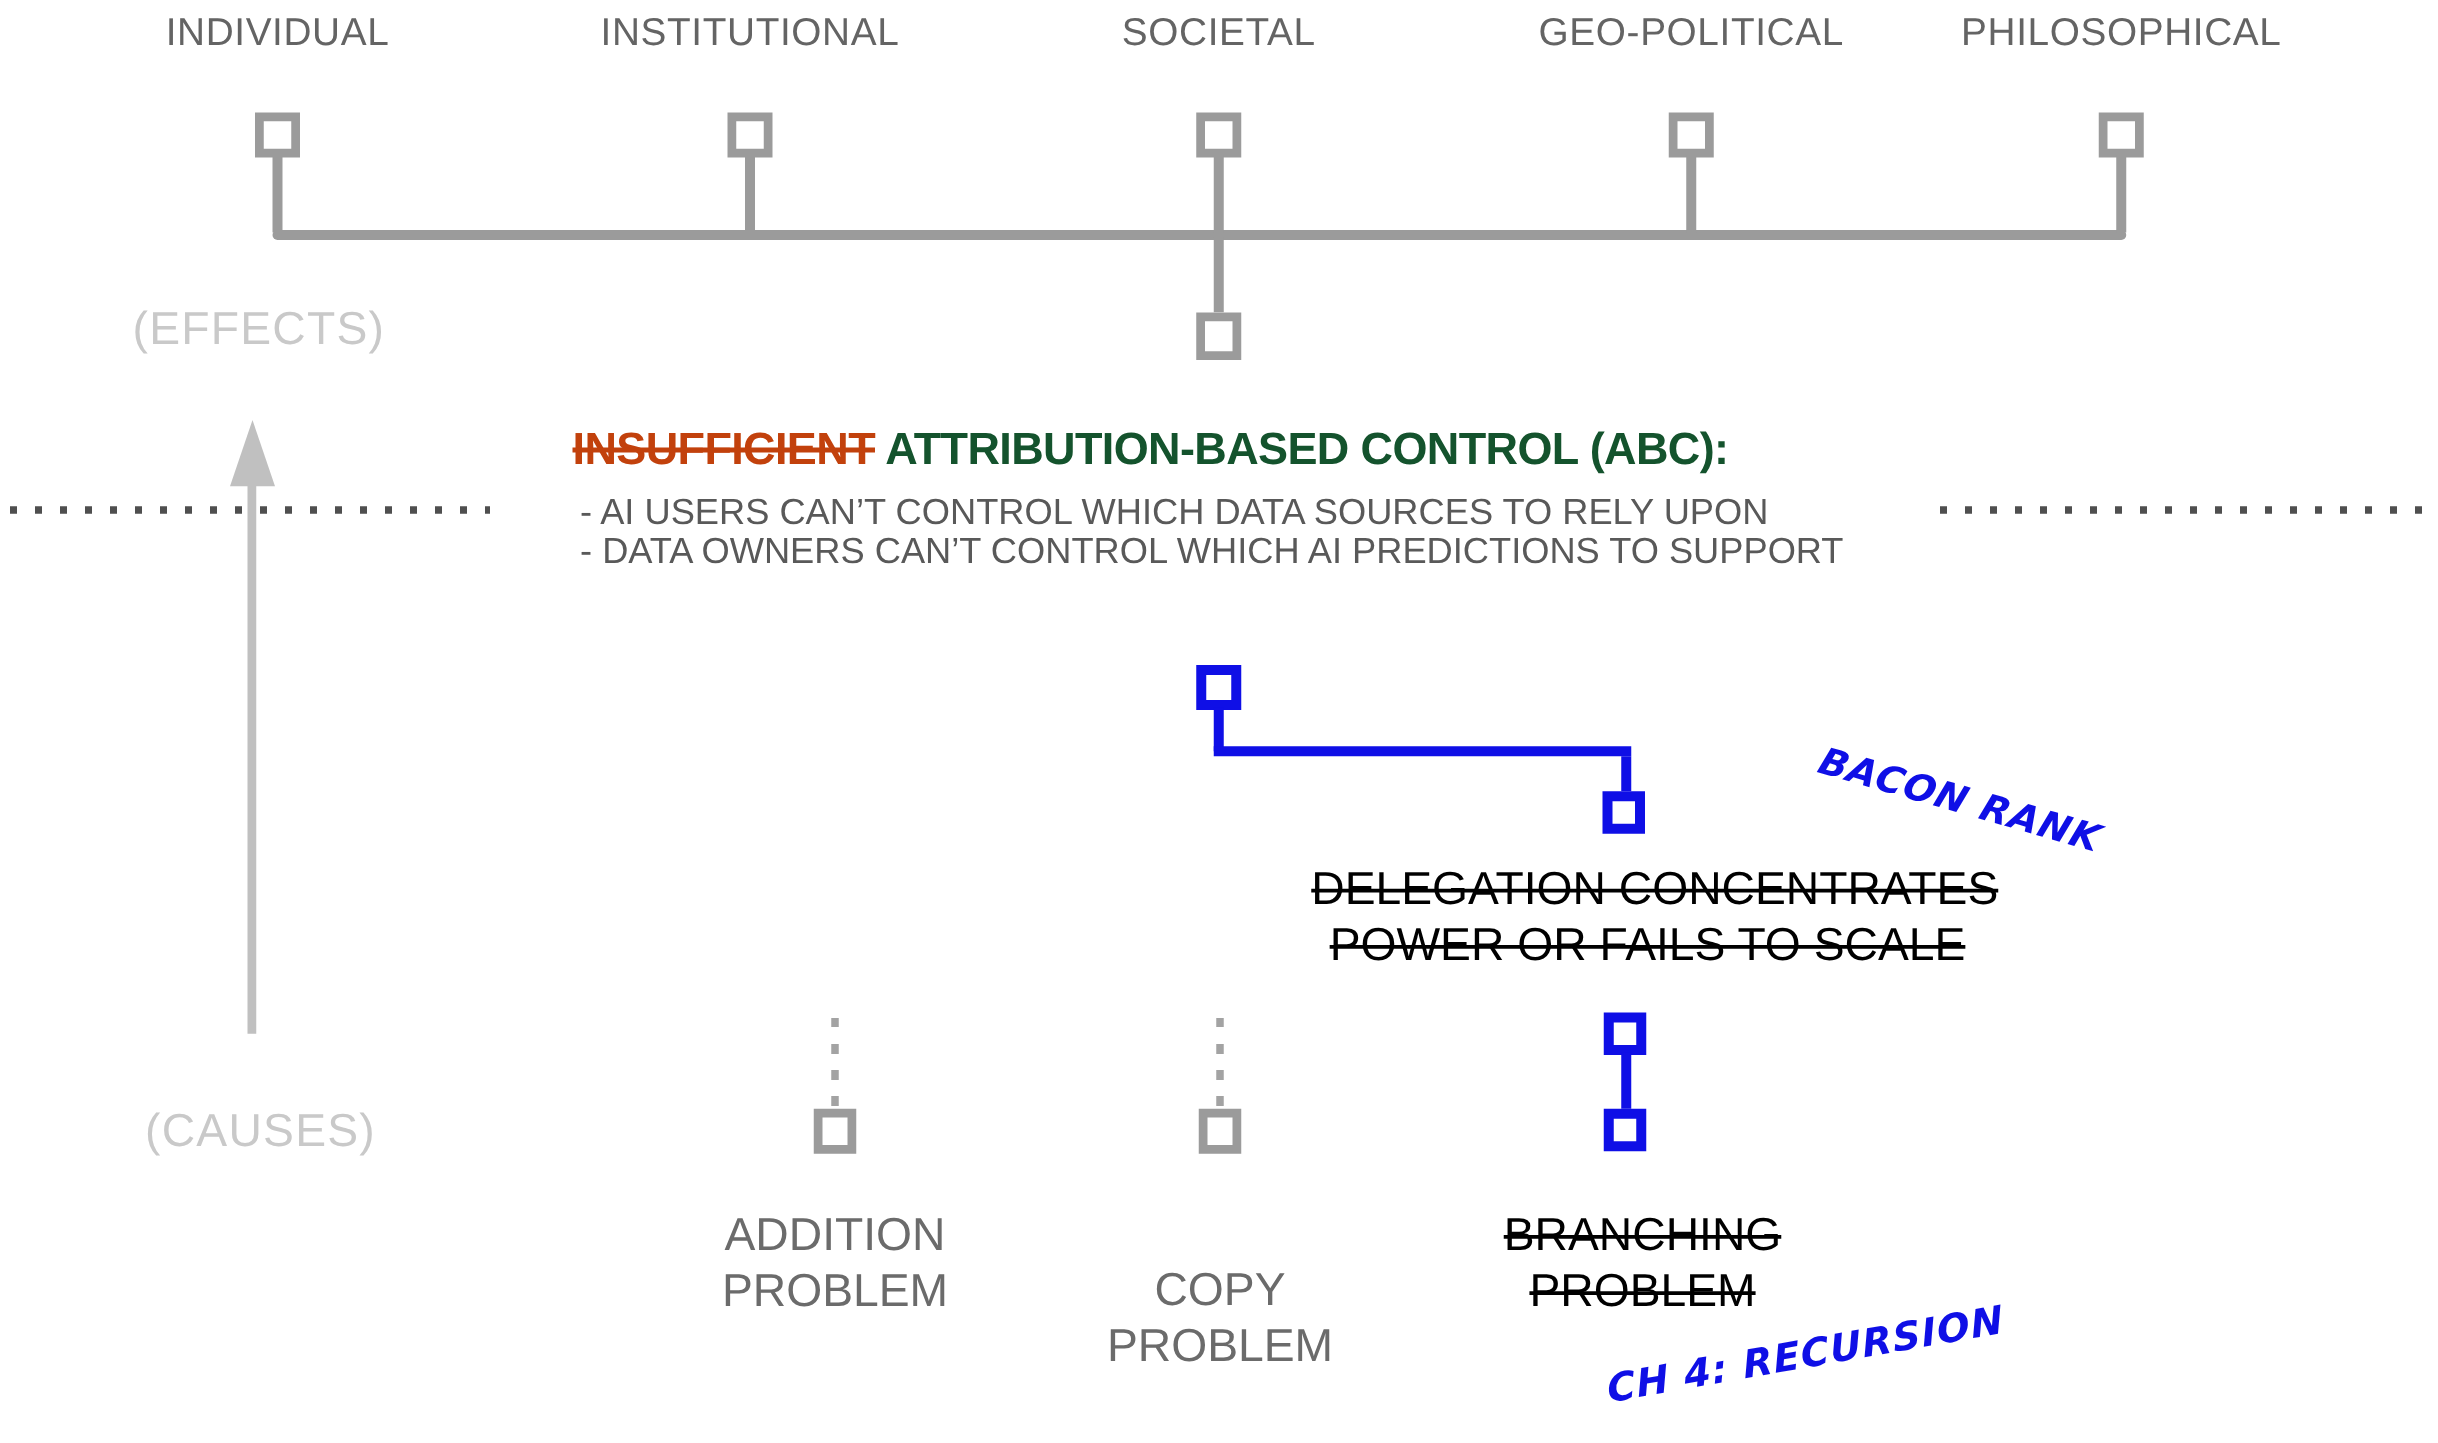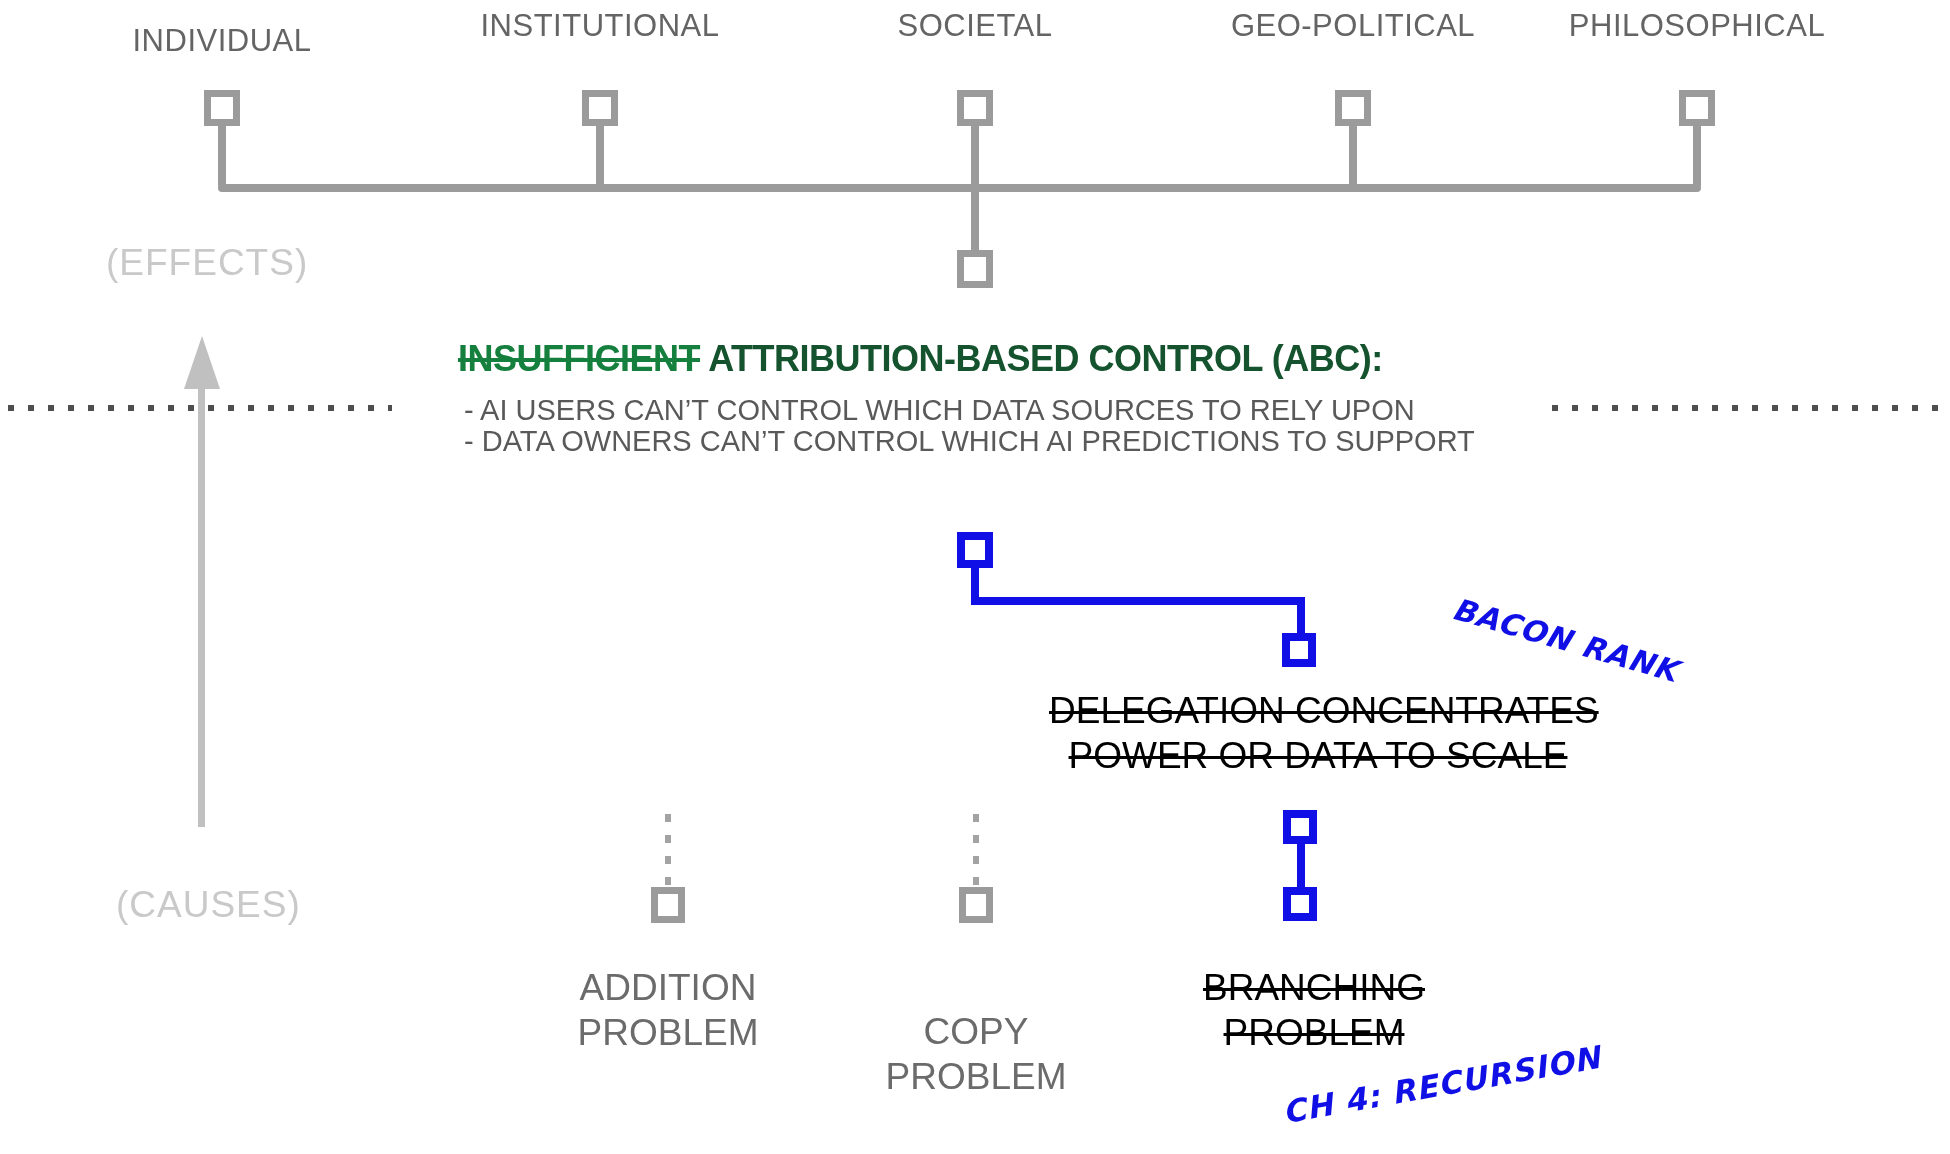--- a/index.html
+++ b/index.html
@@ -20,21 +20,21 @@
   
   .faint{position:absolute;font-size:37px;letter-spacing:1px;color:#c9c9c9;white-space:nowrap;}
   .arrow-shaft{position:absolute;left:198px;top:386px;width:7px;height:441px;background:#c0c0c0;}
   .arrow-head{position:absolute;left:184px;top:336px;width:0;height:0;
     border-left:18px solid transparent;border-right:18px solid transparent;border-bottom:53px solid #c0c0c0;}
   .dotline{position:absolute;top:405px;height:6px;
     background:repeating-linear-gradient(90deg,#4f4f4f 0 6px,transparent 6px 20px);}
 
   
   .abc-heading{position:absolute;left:458px;top:338px;font-size:36px;font-weight:bold;letter-spacing:-0.5px;white-space:nowrap;}
-  .abc-heading .struck{color:#15803d;text-decoration:line-through;text-decoration-thickness:4px;}
+  .abc-heading .struck{color:#c2410c;text-decoration:line-through;text-decoration-thickness:4px;}
   .abc-heading .blue{color:#14532d;}
   .abc-bullets{position:absolute;left:464px;top:395px;font-size:29px;line-height:31px;color:#595959;white-space:nowrap;}
 
   
   .bsquare{position:absolute;width:36px;height:36px;border:8px solid #0f0fe6;box-sizing:border-box;background:#fff;}
   .bstub{position:absolute;background:#0f0fe6;}
 
   
   .handwrite{
     position:absolute;font-family:"DejaVu Sans",sans-serif;font-style:italic;font-weight:bold;
@@ -53,21 +53,21 @@
     font-size:37px;line-height:45px;color:#6b6b6b;white-space:nowrap;}
   .problem-label.black{color:#000000;}
 </style>
 </head>
 <body>
 
 <div class="canvas">
 
   <div class="hline"></div>
 
-  <div class="scope-label" style="left:52px;margin-top:15px;">INDIVIDUAL</div>
+  <div class="scope-label" style="left:52px;">INDIVIDUAL</div>
   <div class="gsquare" style="left:204px;top:90px;"></div>
   <div class="gstub" style="left:218px;top:124px;height:62px;"></div>
 
   <div class="scope-label" style="left:430px;">INSTITUTIONAL</div>
   <div class="gsquare" style="left:582px;top:90px;"></div>
   <div class="gstub" style="left:596px;top:124px;height:62px;"></div>
 
   <div class="scope-label" style="left:805px;">SOCIETAL</div>
   <div class="gsquare" style="left:957px;top:90px;"></div>
   <div class="gstub" style="left:971px;top:124px;height:62px;"></div>
@@ -102,21 +102,21 @@
   <div class="bsquare" style="left:957px;top:532px;"></div>
   <div class="bstub" style="left:971px;top:566px;width:8px;height:35px;"></div>
   <div class="bstub" style="left:971px;top:597px;width:334px;height:8px;"></div>
   <div class="bstub" style="left:1297px;top:605px;width:8px;height:32px;"></div>
   <div class="bsquare" style="left:1282px;top:633px;width:34px;height:34px;"></div>
 
   <div class="handwrite" style="left:1462px;top:592px;font-size:30px;transform:rotate(16deg) skewX(-4deg);transform-origin:left top;">BACON RANK</div>
 
   <div class="delegation">
     <div><span class="strike">DELEGATION CONCENTRATES</span></div>
-    <div><span class="strike">POWER OR DATA TO SCALE</span></div>
+    <div><span class="strike">POWER OR FAILS TO SCALE</span></div>
   </div>
 
   <div class="vdots" style="left:665px;"></div>
   <div class="gsquare" style="left:651px;top:887px;width:34px;"></div>
   <div class="problem-label" style="left:468px;">
     <div>ADDITION</div>
     <div>PROBLEM</div>
   </div>
 
   <div class="vdots" style="left:973px;"></div>

